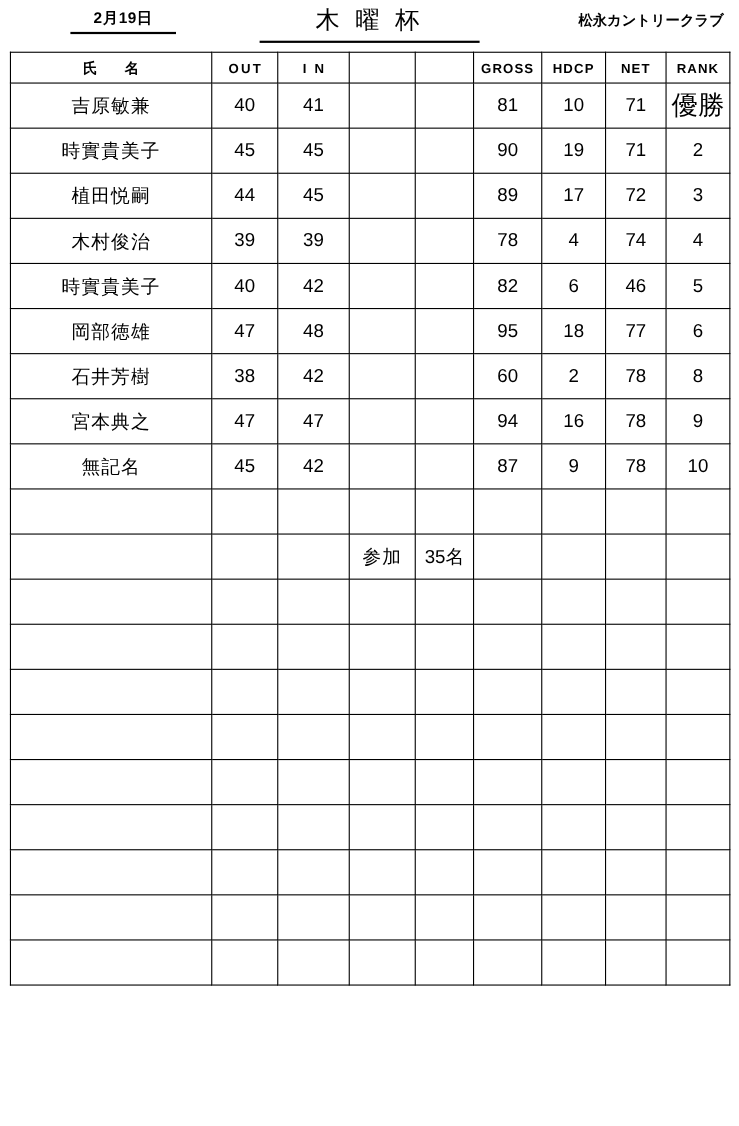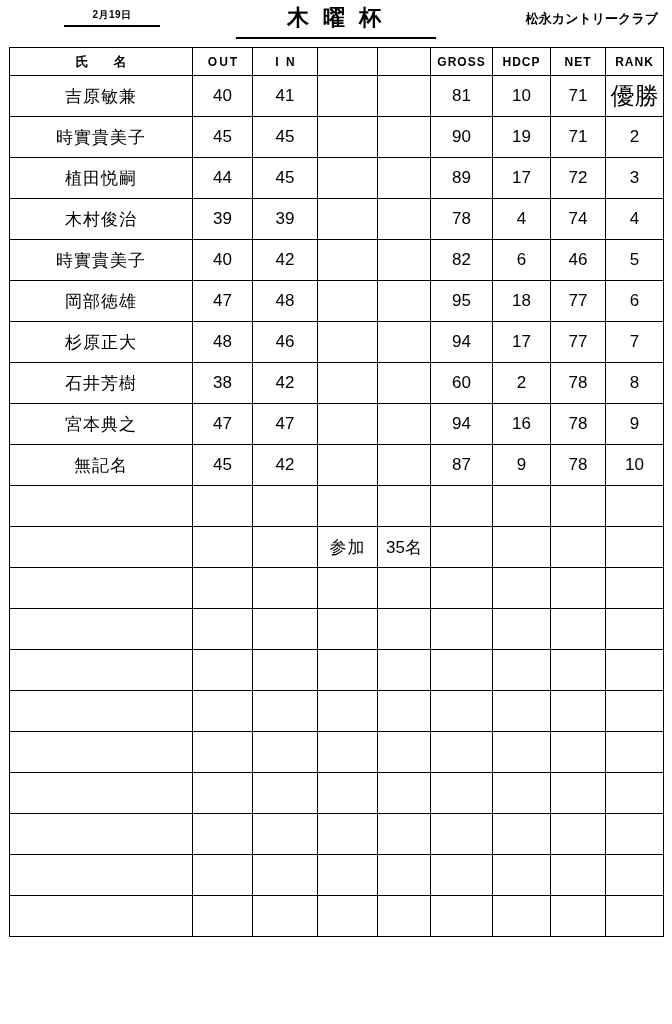--- a/index.html
+++ b/index.html
@@ -26,34 +26,34 @@
     position: relative;
     height: 40px;
     margin: 0 8px;
   }
   .hdr-date {
     position: absolute;
     left: 56px;
     top: 8px;
     width: 96px;
     text-align: center;
-    font-size: 10px;
+    font-size: 14px;
     font-weight: bold;
     letter-spacing: 0.5px;
     border-bottom: 2px solid #000;
     padding-bottom: 3px;
   }
   .hdr-title {
     position: absolute;
     left: 228px;
     top: 3px;
     width: 200px;
     text-align: center;
     font-size: 22px;
-    font-weight: bold;
+    font-weight: normal;
     letter-spacing: 4px;
     border-bottom: 2px solid #000;
     padding-bottom: 4px;
   }
   .hdr-club {
     position: absolute;
     right: 6px;
     top: 10px;
     font-size: 13px;
     font-weight: bold;
@@ -232,31 +232,20 @@
           <td class="num">47</td>
           <td class="num">48</td>
           <td class="num"></td>
           <td class="num"></td>
           <td class="num">95</td>
           <td class="num">18</td>
           <td class="num">77</td>
           <td class="rank">6</td>
         </tr>
         <tr>
-          <td class="pname">杉原正大</td>
-          <td class="num">48</td>
-          <td class="num">46</td>
-          <td class="num"></td>
-          <td class="num"></td>
-          <td class="num">94</td>
-          <td class="num">17</td>
-          <td class="num">77</td>
-          <td class="rank">7</td>
-        </tr>
-        <tr>
           <td class="pname">石井芳樹</td>
           <td class="num">38</td>
           <td class="num">42</td>
           <td class="num"></td>
           <td class="num"></td>
           <td class="num">60</td>
           <td class="num">2</td>
           <td class="num">78</td>
           <td class="rank">8</td>
         </tr>

